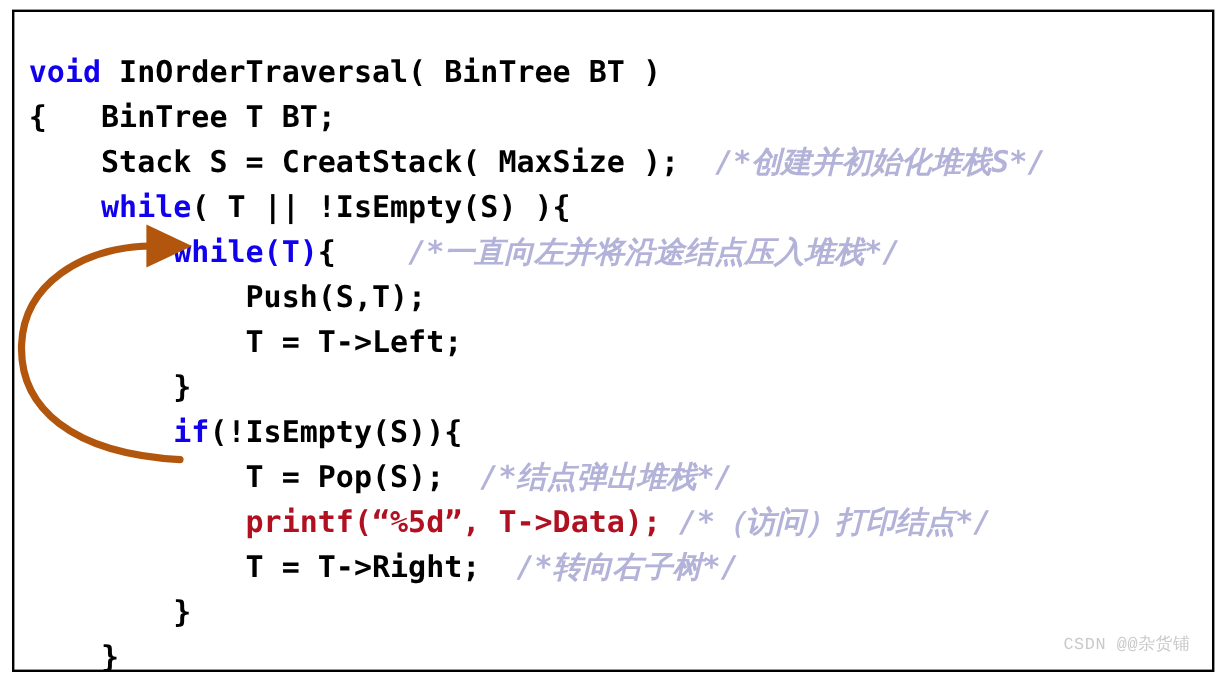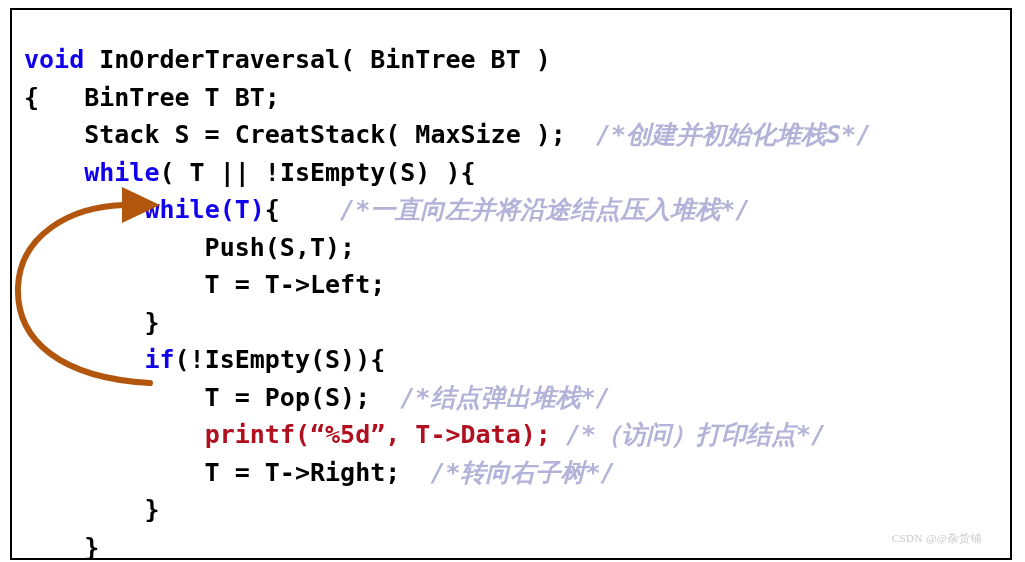--- a/index.html
+++ b/index.html
@@ -61,24 +61,24 @@
     left: 0;
     top: 0;
     width: 1025px;
     height: 562px;
     pointer-events: none;
   }
 
   
   #watermark {
     position: absolute;
-    right: 28px;
+    right: 18px;
     bottom: 12px;
-    font-family: Liberation Serif, serif;
-    font-size: 11px;
+    font-family: Liberation Mono, monospace;
+    font-size: 14px;
     color: #c9c9c9;
     letter-spacing: 0.5px;
     white-space: nowrap;
   }
 </style>
 </head>
 <body>
 
 <div id="slide">
 

